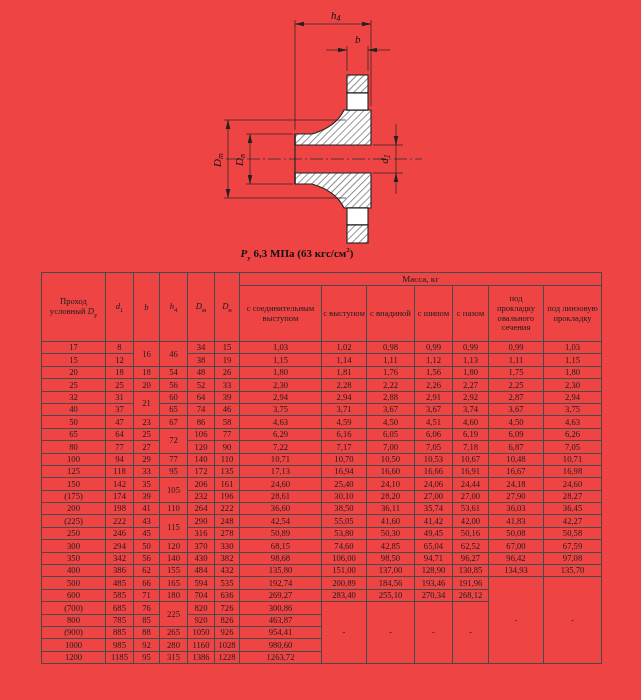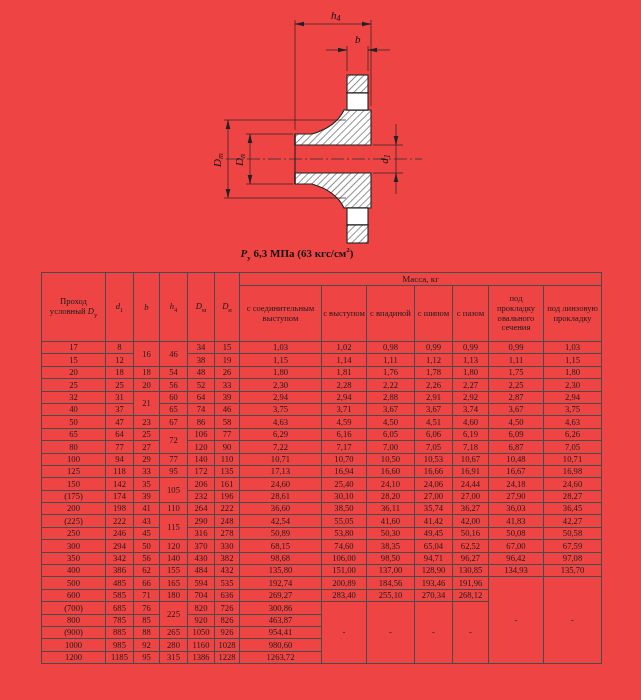--- a/index.html
+++ b/index.html
@@ -164,21 +164,21 @@
           <tr>
             <td>20</td>
             <td>18</td>
             <td>18</td>
             <td>54</td>
             <td>48</td>
             <td>26</td>
             <td>1,80</td>
             <td>1,81</td>
             <td>1,76</td>
-            <td>1,78</td>
+            <td>1,56</td>
             <td>1,80</td>
             <td>1,75</td>
             <td>1,80</td>
           </tr>
           <tr>
             <td>25</td>
             <td>25</td>
             <td>20</td>
             <td>56</td>
             <td>52</td>
@@ -327,21 +327,21 @@
             <td>200</td>
             <td>198</td>
             <td>41</td>
             <td>110</td>
             <td>264</td>
             <td>222</td>
             <td>36,60</td>
             <td>38,50</td>
             <td>36,11</td>
             <td>35,74</td>
-            <td>36,27</td>
+            <td>53,61</td>
             <td>36,03</td>
             <td>36,45</td>
           </tr>
           <tr>
             <td>(225)</td>
             <td>222</td>
             <td>43</td>
             <td rowspan="2">115</td>
             <td>290</td>
             <td>248</td>
@@ -369,21 +369,21 @@
           </tr>
           <tr>
             <td>300</td>
             <td>294</td>
             <td>50</td>
             <td>120</td>
             <td>370</td>
             <td>330</td>
             <td>68,15</td>
             <td>74,60</td>
-            <td>38,35</td>
+            <td>42,85</td>
             <td>65,04</td>
             <td>62,52</td>
             <td>67,00</td>
             <td>67,59</td>
           </tr>
           <tr>
             <td>350</td>
             <td>342</td>
             <td>56</td>
             <td>140</td>

